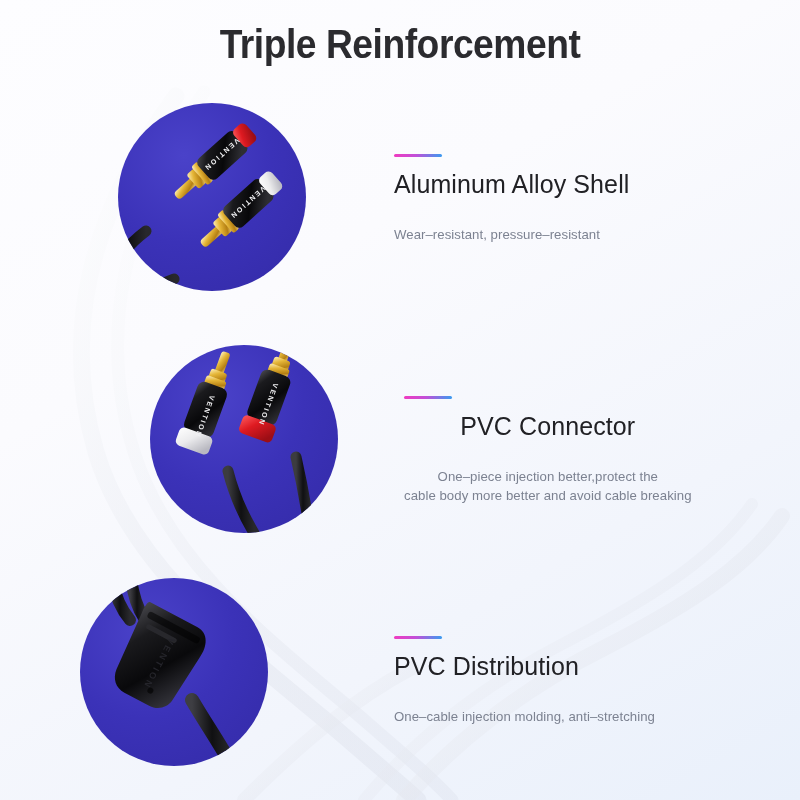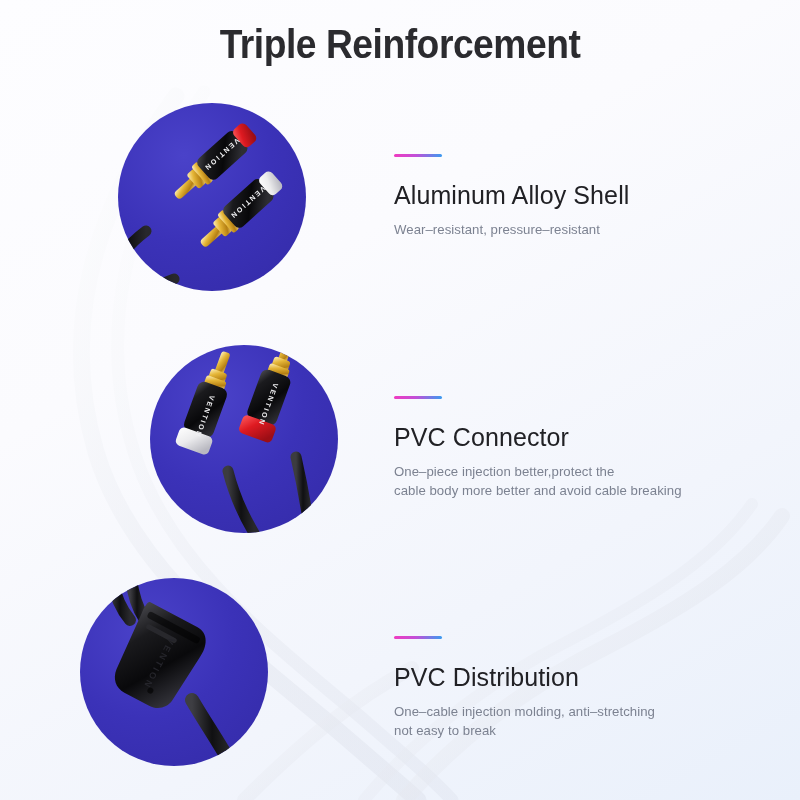--- a/index.html
+++ b/index.html
@@ -40,26 +40,26 @@
     -webkit-background-clip:text; background-clip:text;
     -webkit-text-fill-color:transparent; color:transparent;
     display:inline-block;
   }
   .num-rule {
     width:48px; height:2.5px; margin-top:4px;
     background:linear-gradient(90deg,#f03bc0 0%,#c24fd8 45%,#3b9bf0 100%);
     border-radius:2px;
   }
   .head {
-    margin-top:24px;
+    margin-top:13px;
     font-size:25px; font-weight:500; color:#212125;
     letter-spacing:0.1px;
   }
   .desc {
-    margin-top:10px;
+    margin-top:26px;
     font-size:13.2px; line-height:1.45; color:#7c8291;
     letter-spacing:0.05px;
   }
   .desc div { white-space:nowrap; }
 </style>
 </head>
 <body>
 
 <svg class="bg-cables" width="800" height="800" viewBox="0 0 800 800">
   <defs>
@@ -190,21 +190,21 @@
       <rect x="106" y="14" width="17" height="12" rx="3" fill="url(#gold2)"></rect>
       <rect x="104" y="22" width="21" height="9" rx="2.5" fill="url(#gold2)"></rect>
       <rect x="99" y="29" width="31" height="52" rx="7" fill="url(#blk2)"></rect>
       <rect x="97" y="79" width="35" height="19" rx="5" fill="url(#red2)"></rect>
       <text x="114" y="62" fill="#f0f0f2" font-family="Liberation Sans, sans-serif" font-size="7" font-weight="bold" letter-spacing="2" text-anchor="middle" transform="rotate(90 114 62)">VENTION</text>
     </g>
     <path d="M146 112 C 152 138, 156 160, 160 188" stroke="url(#wire2)" stroke-width="11" fill="none" stroke-linecap="round"></path>
   </svg>
 </div>
 
-<div class="txt" style="left:394px; top:354px;">
+<div class="txt" style="left:404px; top:354px;text-align:center;">
   <div class="num">02</div>
   <div class="num-rule"></div>
   <div class="head">PVC Connector</div>
   <div class="desc">
     <div>One–piece injection better,protect the</div>
     <div>cable body more better and avoid cable breaking</div>
   </div>
 </div>
 
 <div class="photo" style="left:80px; top:578px; width:188px; height:188px;">
@@ -238,15 +238,14 @@
     <path d="M112 122 C 126 146, 140 166, 152 188" stroke="url(#wire3)" stroke-width="14" fill="none" stroke-linecap="round"></path>
   </svg>
 </div>
 
 <div class="txt" style="left:394px; top:594px;">
   <div class="num">03</div>
   <div class="num-rule"></div>
   <div class="head">PVC Distribution</div>
   <div class="desc">
     <div>One–cable injection molding, anti–stretching</div>
-    <div>not easy to break</div>
   </div>
 </div>
 
 </body></html>

